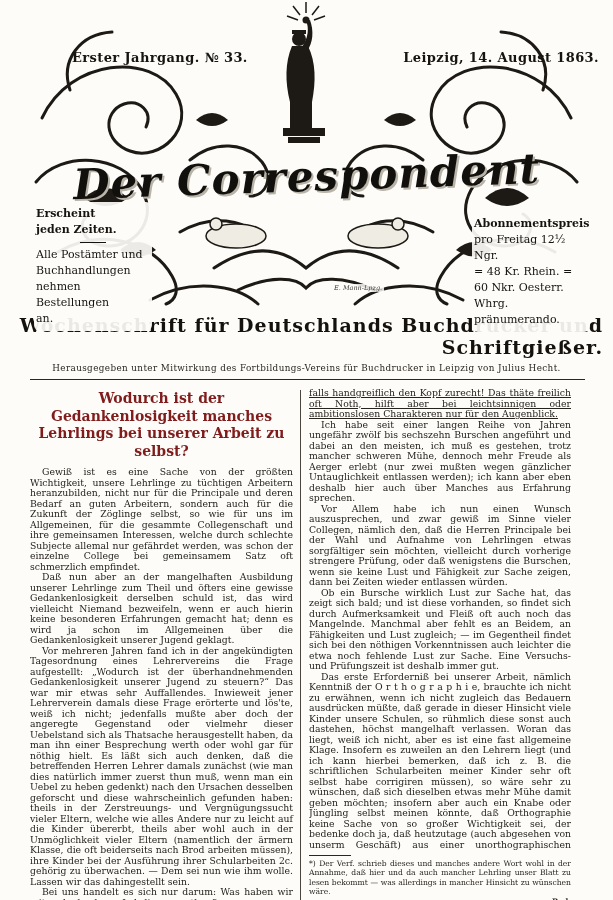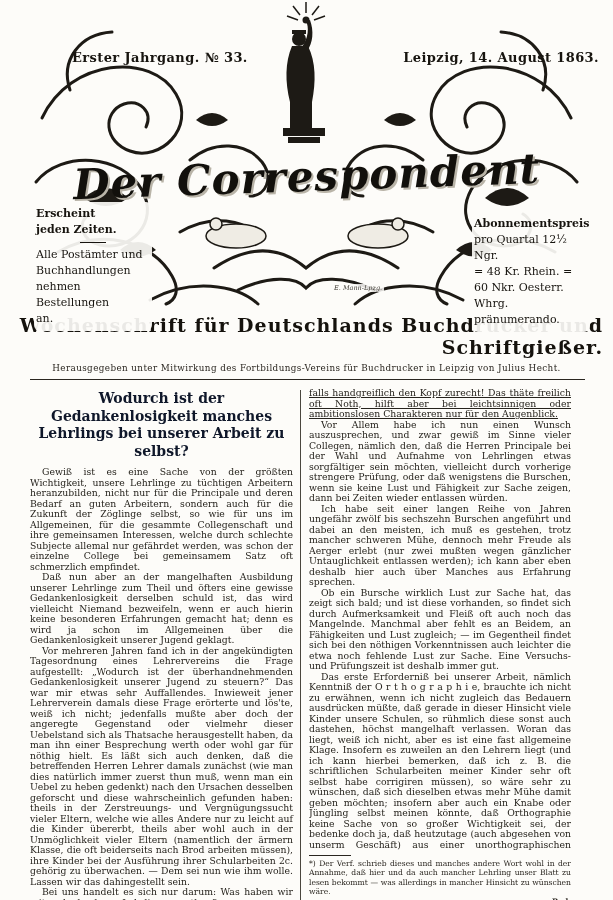--- a/index.html
+++ b/index.html
@@ -51,21 +51,21 @@
   .columns {
     display:flex; height:520px; overflow:hidden; padding:2px 26px 0 30px; gap:0;
   }
   .col { width:270px; text-align:justify; font-size:9.3px; line-height:1.13; color:#26231d; }
   .col-left  { padding-right:7px; }
   .col-rule  { width:1px; background:#4a463e; margin:2px 0 6px; }
   .col-right { padding-left:8px; display:flex; flex-direction:column; }
   .col p { text-indent:12px; margin:0; }
   .article-heading {
     text-align:center; font-weight:bold; font-size:14px; line-height:1.25;
-    color:#0f172a; margin:2px 0 7px;
+    color:#7f1d1d; margin:2px 0 7px;
   }
   .rc-paras { flex:1 1 auto; overflow:hidden; }
   .footnote-block { flex:0 0 auto; padding-top:3px; }
   .footnote-rule { border:none; border-top:1px solid #2a2620; width:42px; margin:2px 0 3px; }
   .footnote { font-size:7.6px; line-height:1.25; text-align:justify; color:#2a2620; }
   .footnote .sig { display:block; text-align:right; font-weight:bold; }
 </style>
 </head>
 <body>
 
@@ -135,21 +135,21 @@
       <div class="b">jeden Zeiten.</div>
       <hr>
       <div>Alle Postämter und</div>
       <div>Buchhandlungen</div>
       <div>nehmen Bestellungen</div>
       <div>an.</div>
     </div>
 
     <div class="mast-box mast-right">
       <div class="b">Abonnementspreis</div>
-      <div>pro Quartal 12½ Ngr.</div>
+      <div>pro Freitag 12½ Ngr.</div>
       <div>= 48 Kr. Rhein. =</div>
       <div>60 Nkr. Oesterr. Whrg.</div>
       <div>pränumerando.</div>
     </div>
 
     <div class="engraver-credit">E. Mann-Lpzg.</div>
   </div>
 
   <div class="subtitle">Wochenschrift für Deutschlands Buchdrucker und Schriftgießer.</div>
   <div class="publisher">Herausgegeben unter Mitwirkung des Fortbildungs-Vereins für Buchdrucker in Leipzig von Julius Hecht.</div>
@@ -167,22 +167,22 @@
       <p>Vor mehreren Jahren fand ich in der angekündigten Tagesordnung eines Lehrervereins die Frage aufgestellt: „Wodurch ist der überhandnehmenden Gedankenlosigkeit unserer Jugend zu steuern?“ Das war mir etwas sehr Auffallendes. Inwieweit jener Lehrerverein damals diese Frage erörterte und lös'te, weiß ich nicht; jedenfalls mußte aber doch der angeregte Gegenstand oder vielmehr dieser Uebelstand sich als Thatsache herausgestellt haben, da man ihn einer Besprechung werth oder wohl gar für nöthig hielt. Es läßt sich auch denken, daß die betreffenden Herren Lehrer damals zunächst (wie man dies natürlich immer zuerst thun muß, wenn man ein Uebel zu heben gedenkt) nach den Ursachen desselben geforscht und diese wahrscheinlich gefunden haben: theils in der Zerstreuungs- und Vergnügungssucht vieler Eltern, welche wie alles Andere nur zu leicht auf die Kinder übererbt, theils aber wohl auch in der Unmöglichkeit vieler Eltern (namentlich der ärmern Klasse, die oft beiderseits nach Brod arbeiten müssen), ihre Kinder bei der Ausführung ihrer Schularbeiten 2c. gehörig zu überwachen. — Dem sei nun wie ihm wolle. Lassen wir das dahingestellt sein.</p>
       <p>Bei uns handelt es sich nur darum: Was haben wir mit gedankenlosen Lehrlingen zu thun?</p>
 
     </div>
 
     <div class="col-rule"></div>
 
     <div class="col col-right">
       <div class="rc-paras">
         <p style="text-indent:0;text-decoration:underline;">falls handgreiflich den Kopf zurecht! Das thäte freilich oft Noth, hilft aber bei leichtsinnigen oder ambitionslosen Charakteren nur für den Augenblick.</p>
+        <p>Ich habe seit einer langen Reihe von Jahren ungefähr zwölf bis sechszehn Burschen angeführt und dabei an den meisten, ich muß es gestehen, trotz mancher schweren Mühe, dennoch mehr Freude als Aerger erlebt (nur zwei mußten wegen gänzlicher Untauglichkeit entlassen werden); ich kann aber eben deshalb hier auch über Manches aus Erfahrung sprechen.</p>
         <p>Vor Allem habe ich nun einen Wunsch auszusprechen, und zwar gewiß im Sinne vieler Collegen, nämlich den, daß die Herren Principale bei der Wahl und Aufnahme von Lehrlingen etwas sorgfältiger sein möchten, vielleicht durch vorherige strengere Prüfung, oder daß wenigstens die Burschen, wenn sie keine Lust und Fähigkeit zur Sache zeigen, dann bei Zeiten wieder entlassen würden.</p>
-        <p>Ich habe seit einer langen Reihe von Jahren ungefähr zwölf bis sechszehn Burschen angeführt und dabei an den meisten, ich muß es gestehen, trotz mancher schweren Mühe, dennoch mehr Freude als Aerger erlebt (nur zwei mußten wegen gänzlicher Untauglichkeit entlassen werden); ich kann aber eben deshalb hier auch über Manches aus Erfahrung sprechen.</p>
         <p>Ob ein Bursche wirklich Lust zur Sache hat, das zeigt sich bald; und ist diese vorhanden, so findet sich durch Aufmerksamkeit und Fleiß oft auch noch das Mangelnde. Manchmal aber fehlt es an Beidem, an Fähigkeiten und Lust zugleich; — im Gegentheil findet sich bei den nöthigen Vorkenntnissen auch leichter die etwa noch fehlende Lust zur Sache. Eine Versuchs- und Prüfungszeit ist deshalb immer gut.</p>
         <p>Das erste Erforderniß bei unserer Arbeit, nämlich Kenntniß der O r t h o g r a p h i e, brauchte ich nicht zu erwähnen, wenn ich nicht zugleich das Bedauern ausdrücken müßte, daß gerade in dieser Hinsicht viele Kinder unsere Schulen, so rühmlich diese sonst auch dastehen, höchst mangelhaft verlassen. Woran das liegt, weiß ich nicht, aber es ist eine fast allgemeine Klage. Insofern es zuweilen an den Lehrern liegt (und ich kann hierbei bemerken, daß ich z. B. die schriftlichen Schularbeiten meiner Kinder sehr oft selbst habe corrigiren müssen), so wäre sehr zu wünschen, daß sich dieselben etwas mehr Mühe damit geben möchten; insofern aber auch ein Knabe oder Jüngling selbst meinen könnte, daß Orthographie keine Sache von so großer Wichtigkeit sei, der bedenke doch ja, daß heutzutage (auch abgesehen von unserm Geschäft) aus einer unorthographischen Handschrift nur zu sehr auf die ganze übrige Bildung des Menschen geschlossen wird. Es ist freilich mit der Orthographie eine ganz eigene Sache; denn wir wissen, wie schwer sie manchem sonst ganz gescheidten Köpfchen eingeht. Wenn aber ein kluger Bursche eben auch für einen gebildeten gelten will, so muß er sich bemühen, vor Allem in dieser Hinsicht nicht zurückzubleiben. *)</p>
 
       </div>
       <div class="footnote-block">
         <hr class="footnote-rule">
         <div class="footnote">
           <span>*) Der Verf. schrieb dieses und manches andere Wort wohl in der Annahme, daß hier und da auch mancher Lehrling unser Blatt zu lesen bekommt — was allerdings in mancher Hinsicht zu wünschen wäre.</span>
           <span class="sig">Red.</span>
         </div>

